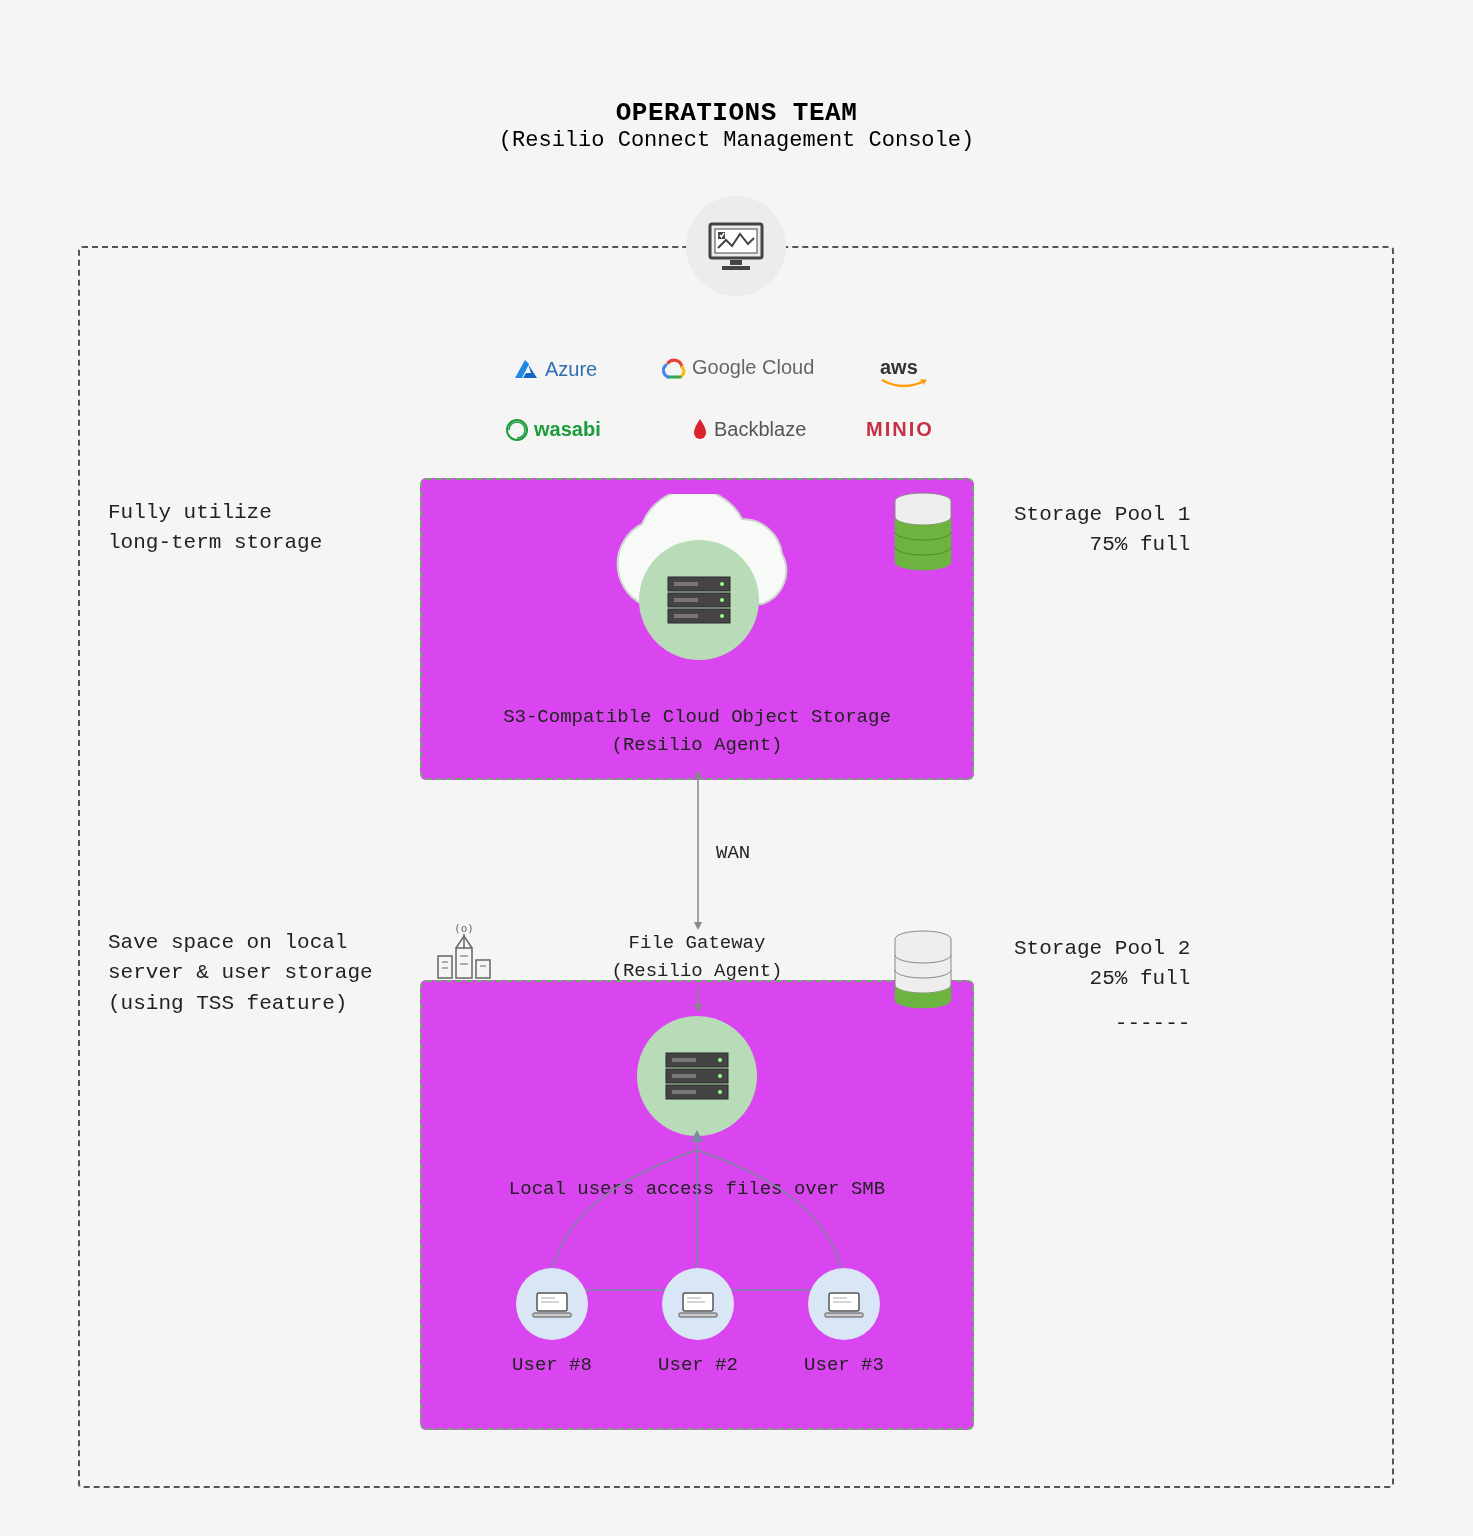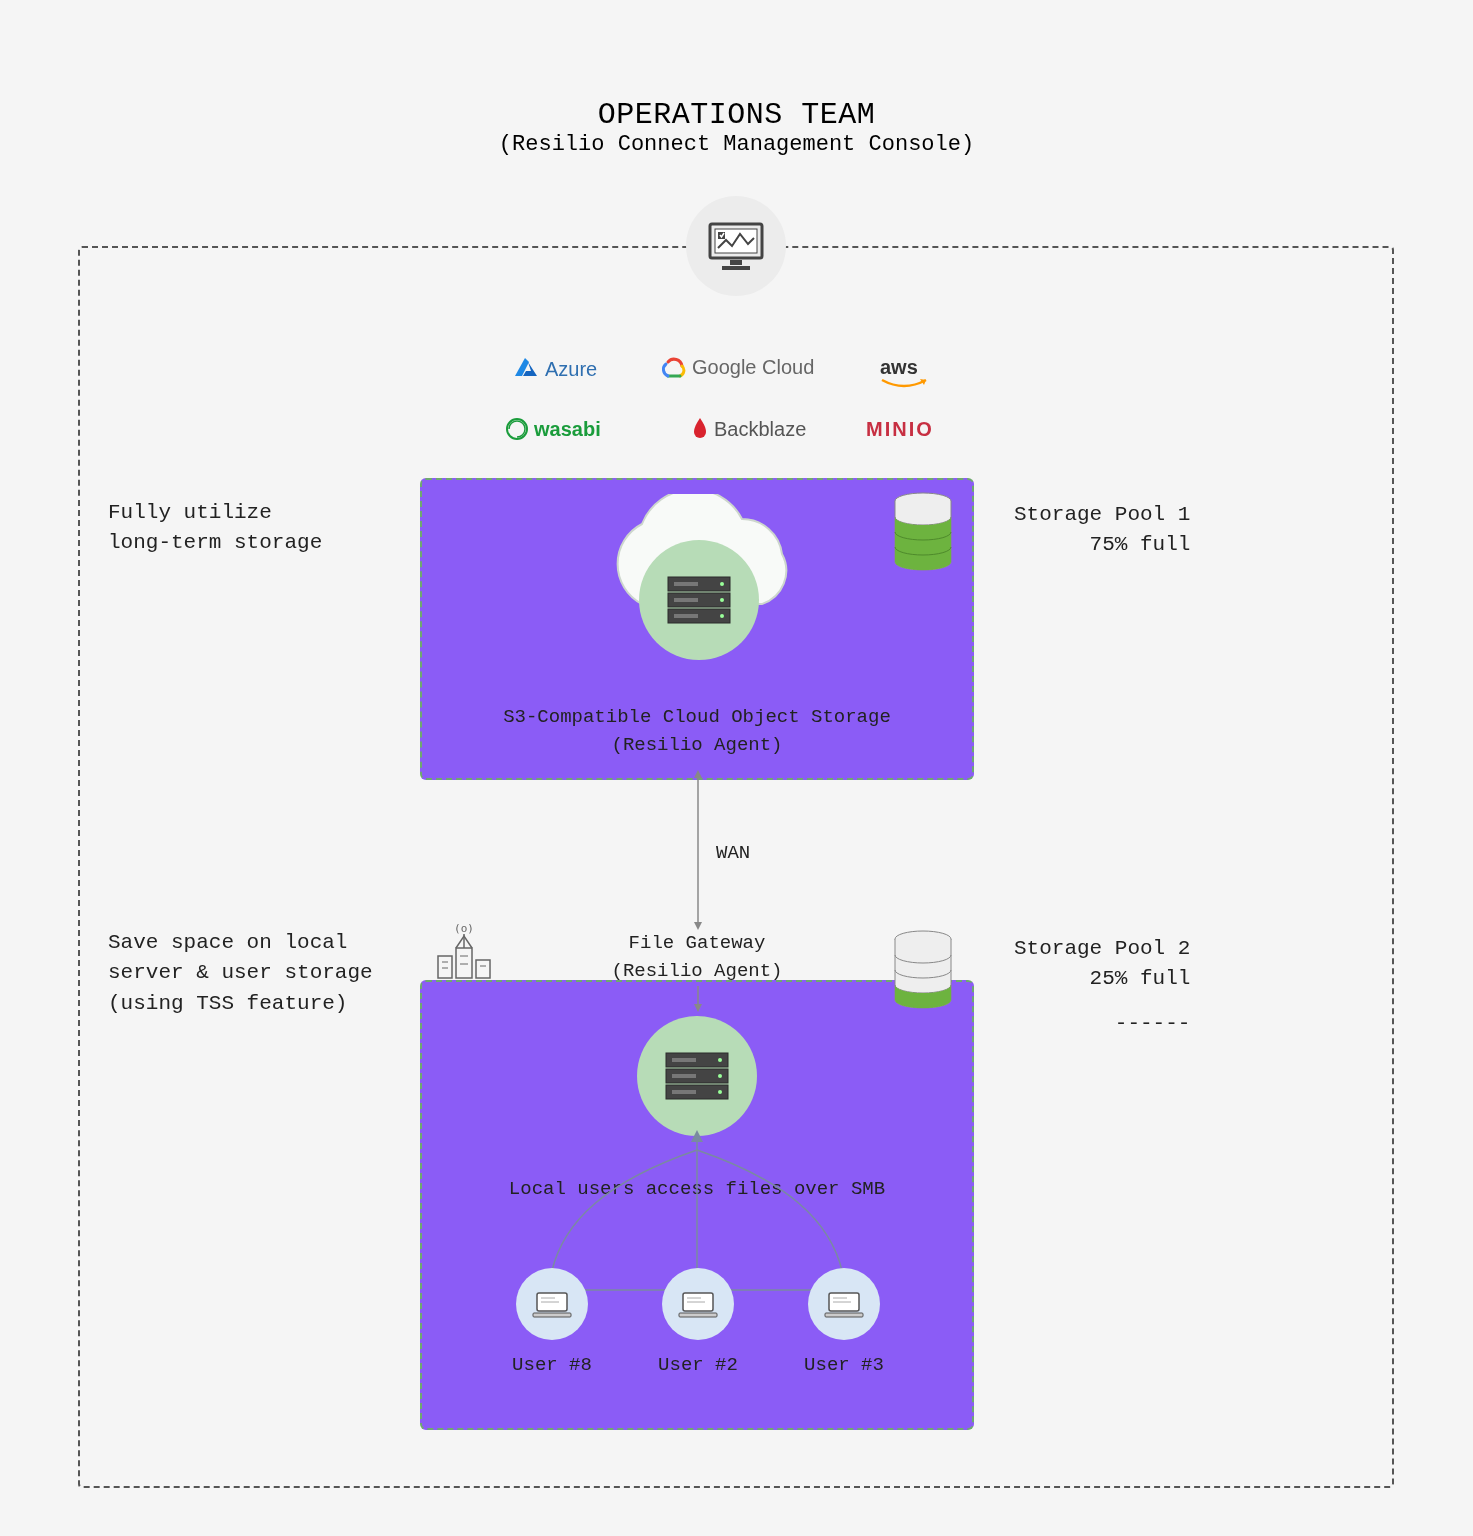--- a/index.html
+++ b/index.html
@@ -7,45 +7,45 @@
     font-family: 'Courier New', Courier, monospace;
     background: #f5f5f5;
     width: 1473px;
     height: 1536px;
     position: relative;
   }
   .canvas { position: relative; width: 100%; height: 100%; }
   .abs { position: absolute; }
 
   
-  .header-title { font-size: 30px; font-weight: normal; letter-spacing: 0.5px; }
+  .header-title { font-size: 26px; font-weight: bold; letter-spacing: 0.5px; }
   .header-sub { font-size: 22px; }
 
   
   .frame {
     border: 2px dashed #555;
     border-radius: 4px;
     background: transparent;
   }
 
   
   .circle-badge {
     width: 100px; height: 100px;
     border-radius: 50%;
     background: #ececec;
     display: flex; align-items: center; justify-content: center;
   }
 
   
-  .logo { font-size: 20px; display: inline-flex; align-items: flex-start; gap: 6px; font-family: Arial, sans-serif; }
+  .logo { font-size: 20px; display: inline-flex; align-items: center; gap: 6px; font-family: Arial, sans-serif; }
   .logo .ico { display:inline-block; }
 
   
   .green-box {
-    background: #8b5cf6;
+    background: #d946ef;
     border: 2px dashed #6fa96f;
     border-radius: 6px;
     padding-left: 32px;
   }
 
   
   .node-circle {
     width: 120px; height: 120px;
     border-radius: 50%;
     background: #b7dcb7;

